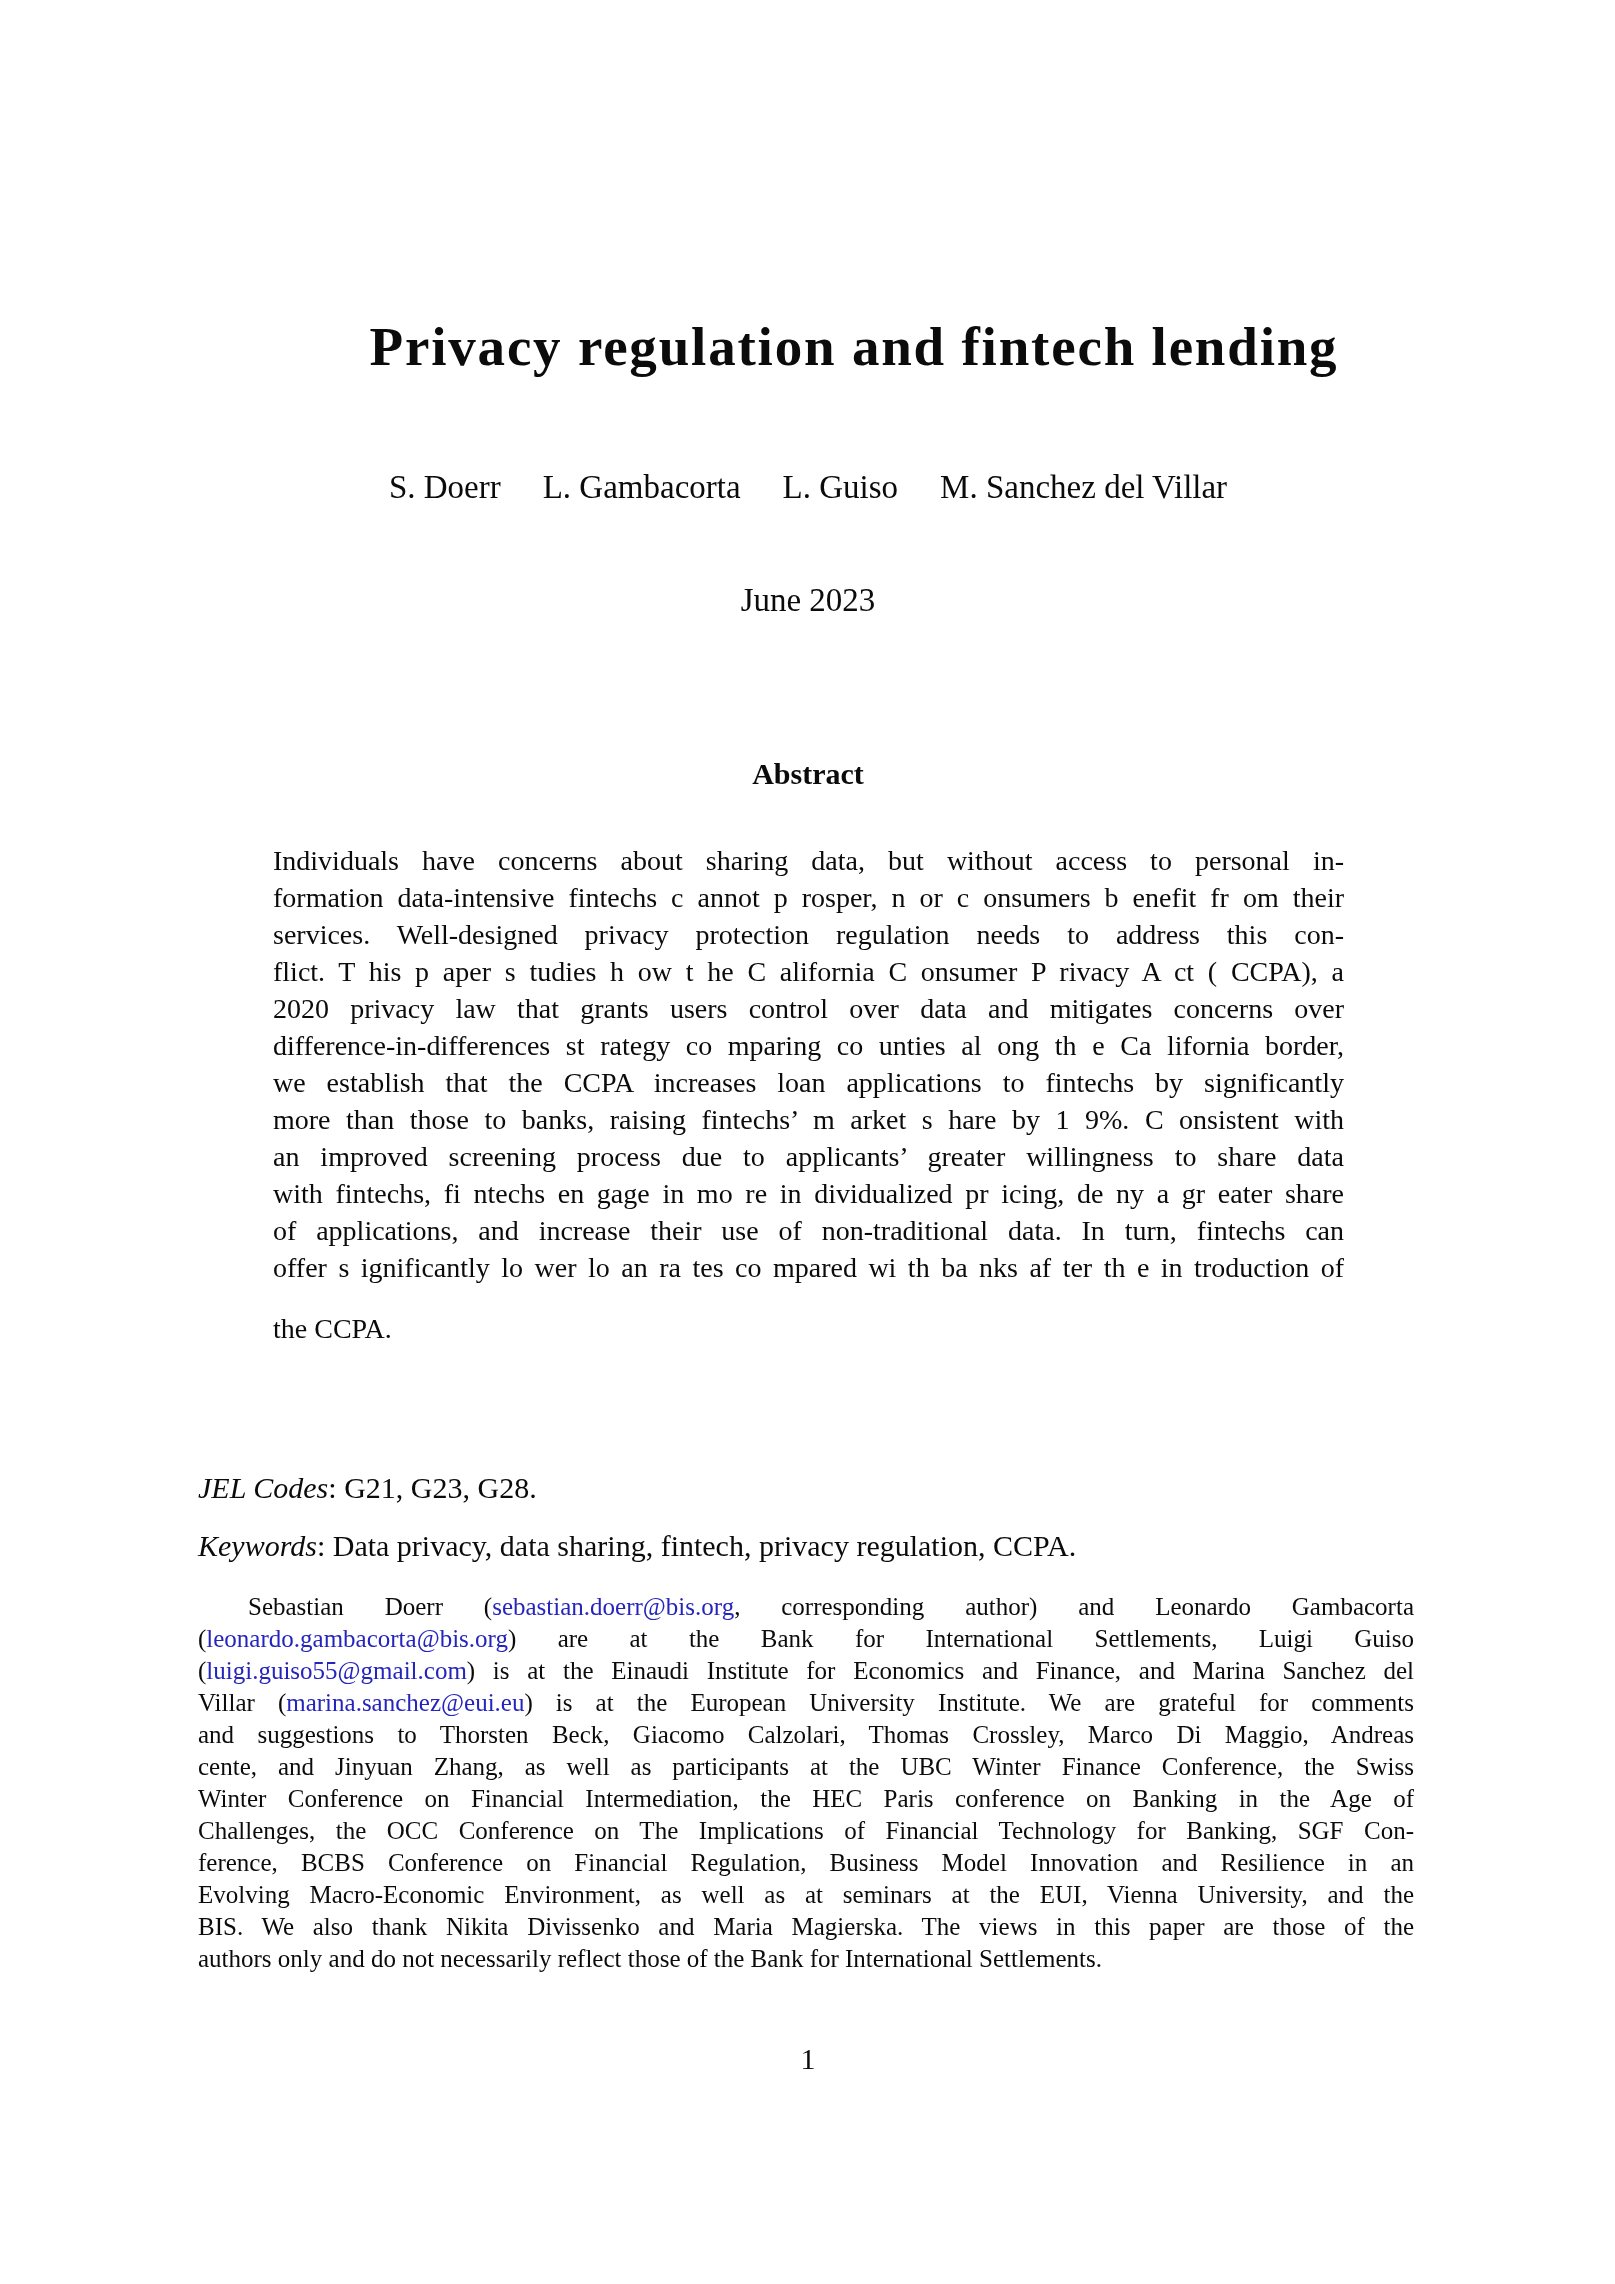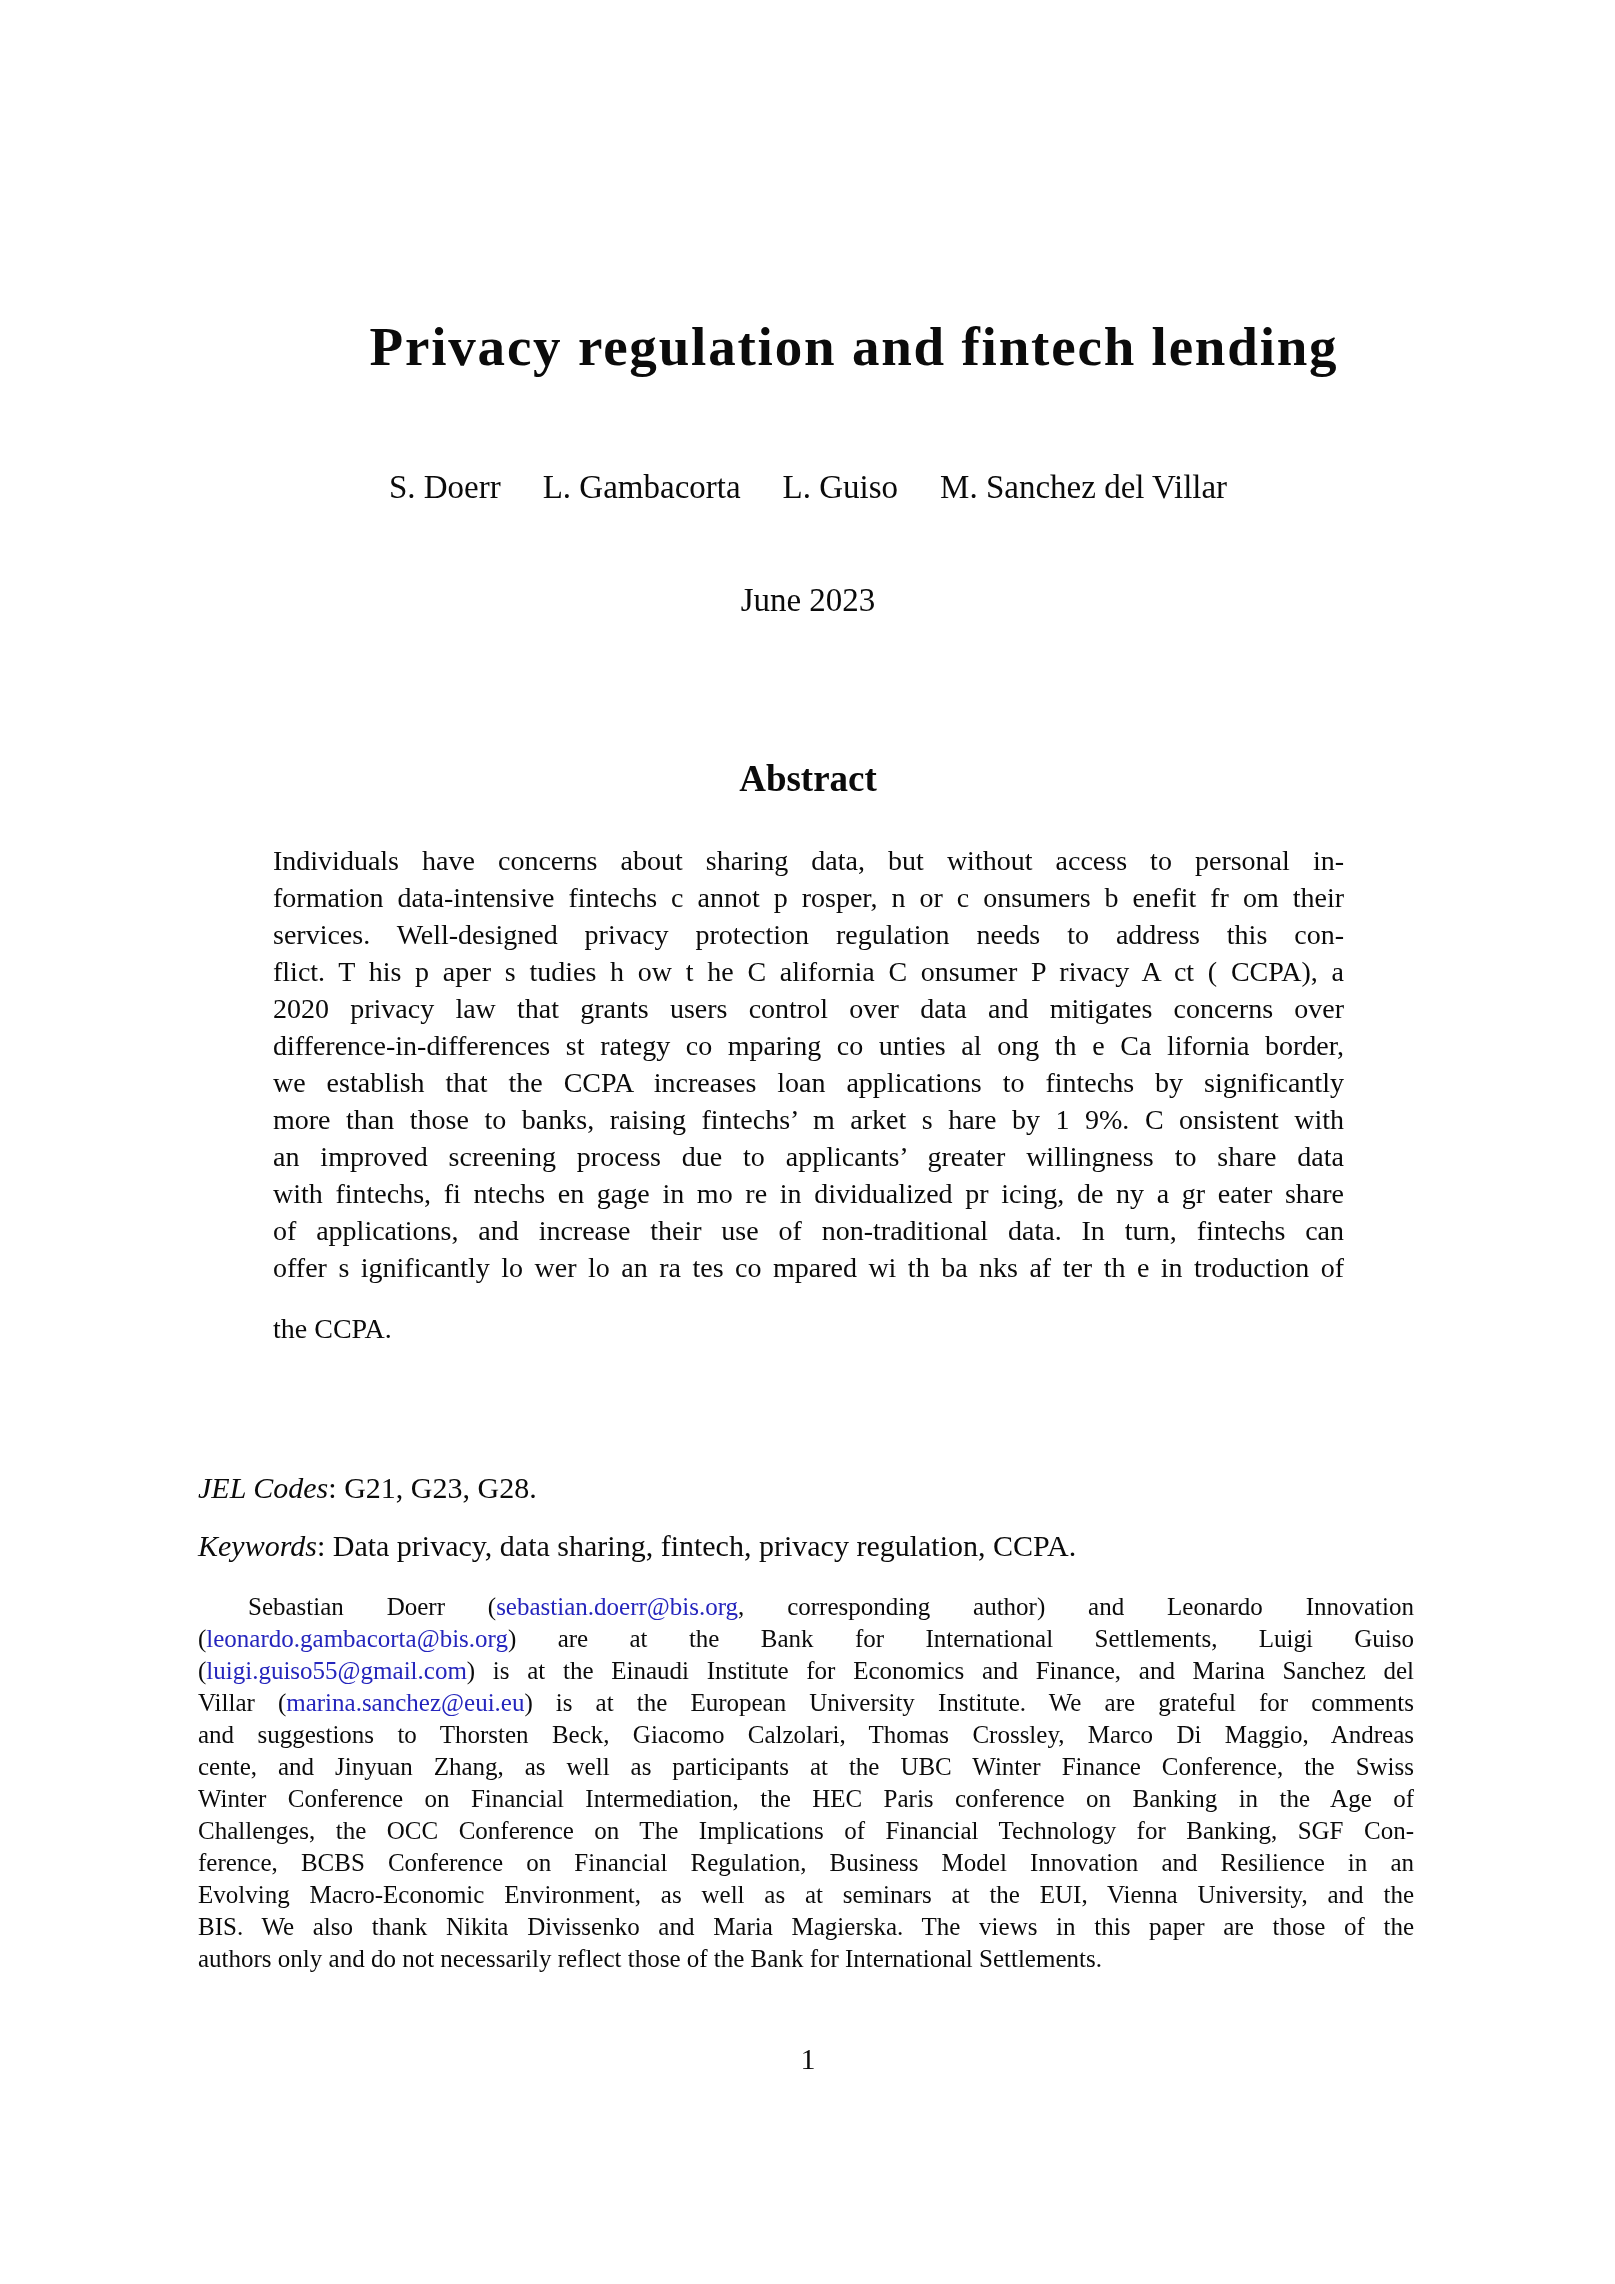--- a/index.html
+++ b/index.html
@@ -35,21 +35,21 @@
   .date {
     position: absolute;
     top: 582px; left: 0; width: 100%;
     text-align: center;
     font-size: 33px;
   }
   .abstract-heading {
     position: absolute;
     top: 757px; left: 0; width: 100%;
     text-align: center;
-    font-size: 37px;
+    font-size: 30px;
     font-weight: 700;
   }
   .abstract-body {
     position: absolute;
     top: 842px; left: 273px; width: 1071px;
     font-size: 28px;
   }
   .jline {
     text-align: justify;
     text-align-last: justify;
@@ -112,21 +112,21 @@
       <div class="jline">more than those to banks, raising fintechs’ m arket s hare by 1 9%. C onsistent with</div>
       <div class="jline">an improved screening process due to applicants’ greater willingness to share data</div>
       <div class="jline">with fintechs, fi ntechs en gage in mo re in dividualized pr icing, de ny a gr eater share</div>
       <div class="jline">of applications, and increase their use of non-traditional data.  In turn, fintechs can</div>
       <div class="jline">offer s ignificantly lo wer lo an ra tes co mpared wi th ba nks af ter th e in troduction of</div>
       <div class="jline jlast">the CCPA.</div>
     </div>
   <div class="meta-line jel"><span class="it">JEL Codes</span><span>: G21, G23, G28.</span></div>
   <div class="meta-line keywords"><span class="it">Keywords</span><span>: Data privacy, data sharing, fintech, privacy regulation, CCPA.</span></div>
   <div class="footnote" id="footnote">
-      <div class="fline findent"><span>Sebastian Doerr (</span><a class="email" style="color: rgb(37, 37, 189);">sebastian.doerr@bis.org</a><span>, corresponding author) and Leonardo Innovation</span></div>
+      <div class="fline findent"><span>Sebastian Doerr (</span><a class="email" style="color: rgb(37, 37, 189);">sebastian.doerr@bis.org</a><span>, corresponding author) and Leonardo Gambacorta</span></div>
       <div class="fline"><span>(</span><a class="email" style="color: rgb(37, 37, 189);">leonardo.gambacorta@bis.org</a><span>) are at the Bank for International Settlements, Luigi Guiso</span></div>
       <div class="fline"><span>(</span><a class="email" style="color: rgb(37, 37, 189);">luigi.guiso55@gmail.com</a><span>) is at the Einaudi Institute for Economics and Finance, and Marina Sanchez del</span></div>
       <div class="fline"><span>Villar (</span><a class="email" style="color: rgb(37, 37, 189);">marina.sanchez@eui.eu</a><span>) is at the European University Institute. We are grateful for comments</span></div>
       <div class="fline"><span>and suggestions to Thorsten Beck, Giacomo Calzolari, Thomas Crossley, Marco Di Maggio, Andreas</span></div>
       <div class="fline"><span>cente, and Jinyuan Zhang, as well as participants at the UBC Winter Finance Conference, the Swiss</span></div>
       <div class="fline"><span>Winter Conference on Financial Intermediation, the HEC Paris conference on Banking in the Age of</span></div>
       <div class="fline"><span>Challenges, the OCC Conference on The Implications of Financial Technology for Banking, SGF Con-</span></div>
       <div class="fline"><span>ference, BCBS Conference on Financial Regulation, Business Model Innovation and Resilience in an</span></div>
       <div class="fline"><span>Evolving Macro-Economic Environment, as well as at seminars at the EUI, Vienna University, and the</span></div>
       <div class="fline"><span>BIS. We also thank Nikita Divissenko and Maria Magierska. The views in this paper are those of the</span></div>

